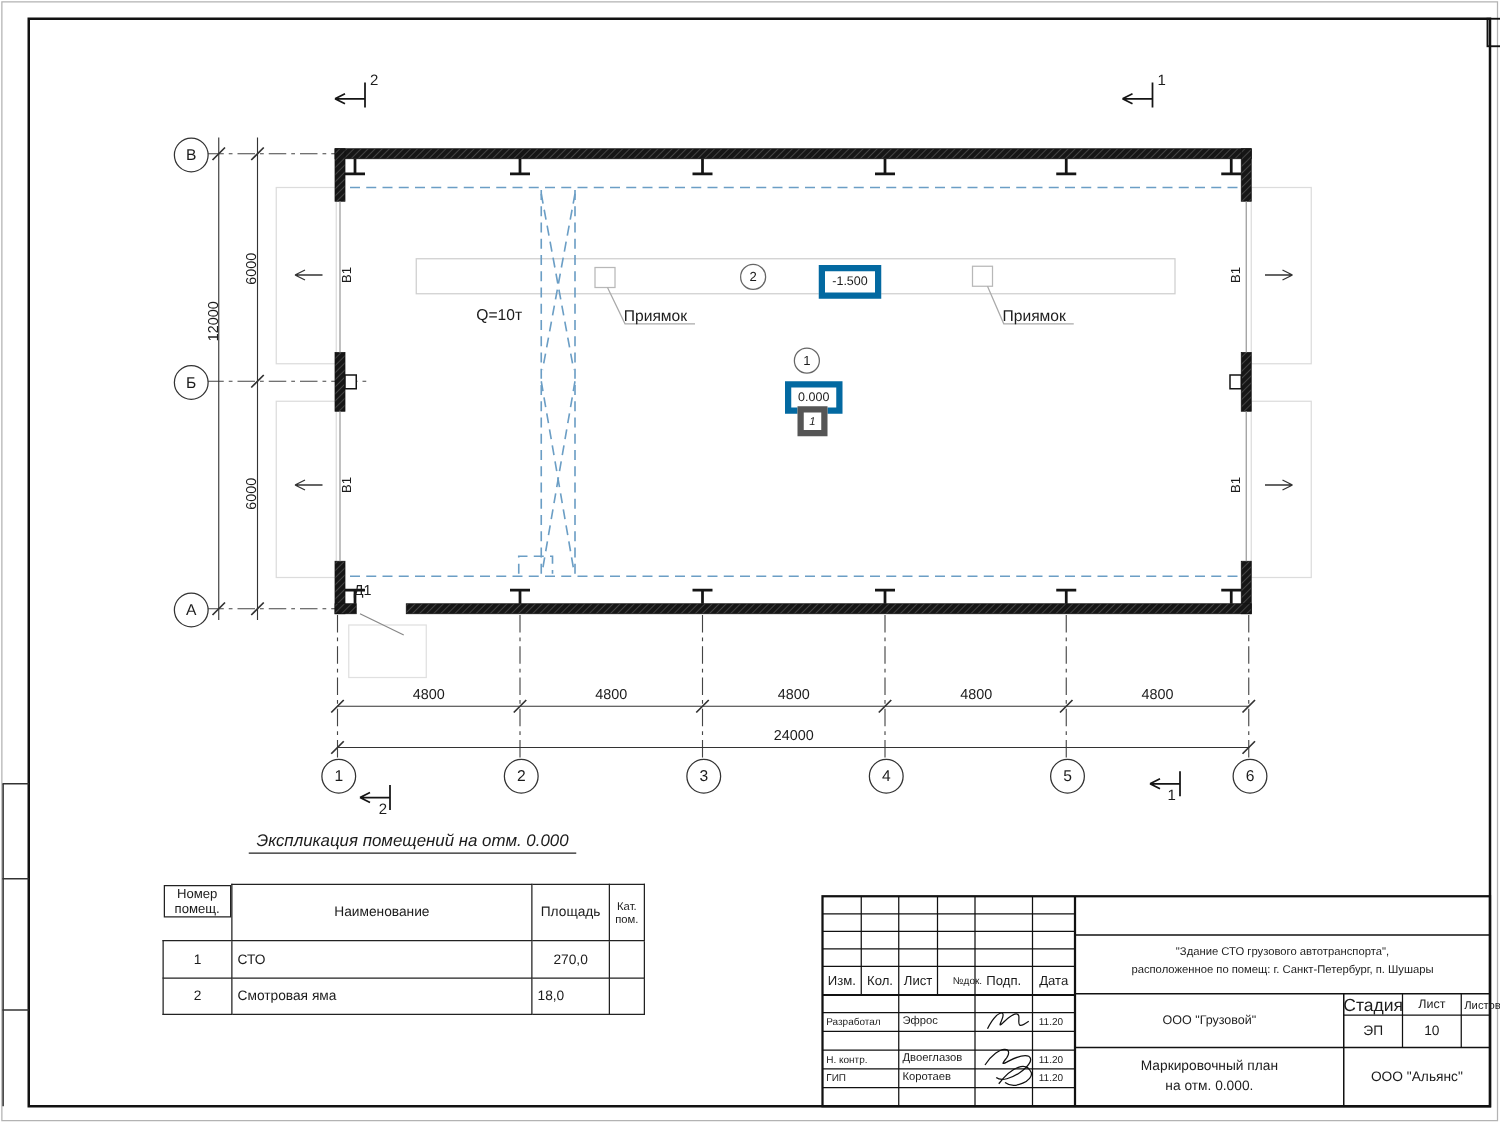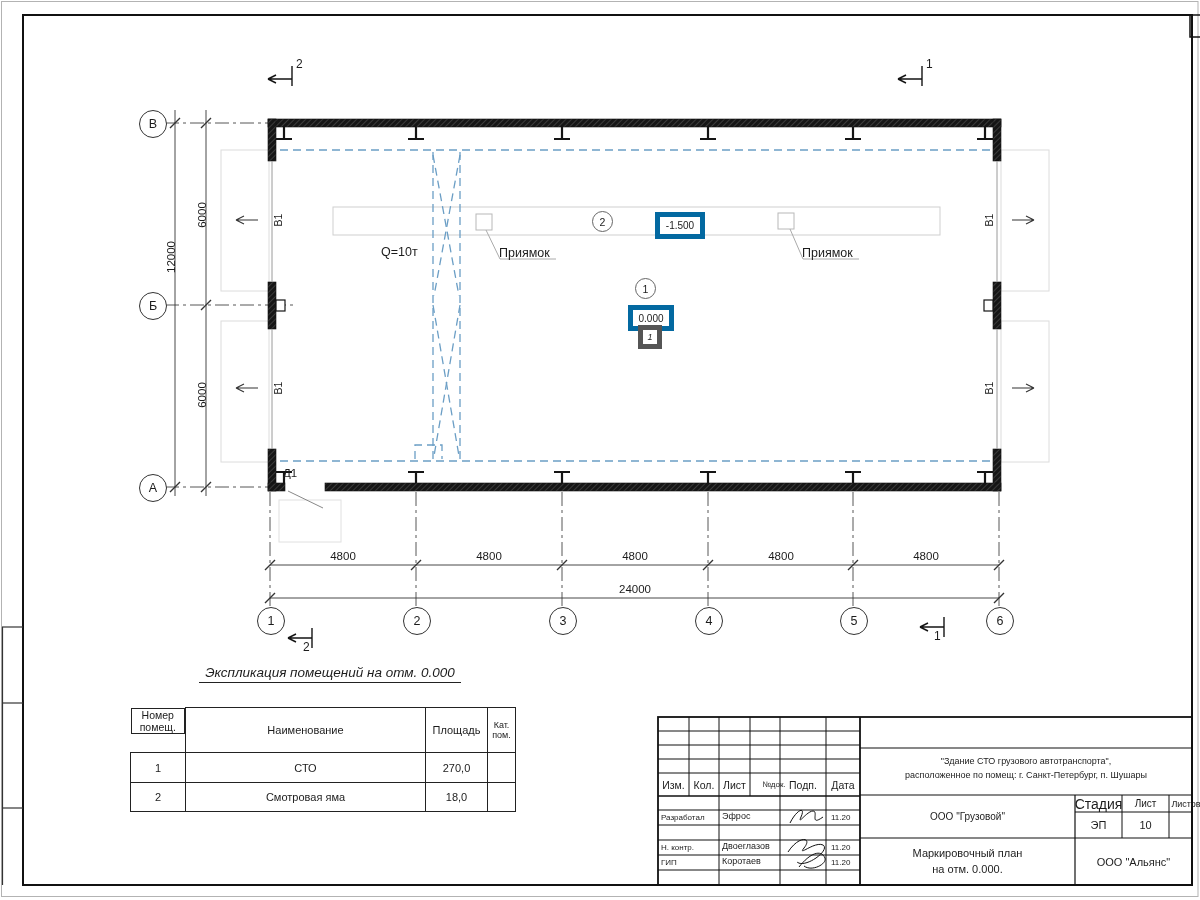--- a/index.html
+++ b/index.html
@@ -12,21 +12,21 @@
   .marker{position:absolute;width:19px;height:19px;border:1px solid #666;border-radius:50%;
           background:#fff;font-size:10.5px;display:flex;align-items:center;justify-content:center;}
   .levbox{position:absolute;border:5px solid #0369a1;background:#fff;font-size:10px;
           display:flex;align-items:center;justify-content:center;}
   .rot{transform:rotate(-90deg);transform-origin:center center;}
   .dimtxt{position:absolute;font-size:11.5px;}
   .lab{position:absolute;font-size:12.5px;}
   .title-it{font-style:italic;border-bottom:1.2px solid #222;padding:0 6px 2px 6px;}
   
   .expl{position:absolute;left:130px;top:707px;border-collapse:collapse;table-layout:fixed;}
-  .expl td{border:1.4px solid #222;font-size:11px;padding:0 4px;background:#fff;text-align:center;}
+  .expl td{border:1.4px solid #222;font-size:11px;padding:0 4px;background:#fff;}
   
   .tb{position:absolute;font-size:10.5px;}
   .small{font-size:8px;}
 </style>
 </head>
 <body>
 
 <div class="sheet">
 
   <svg class="abs" style="left:0;top:0" width="1200" height="900" viewBox="0 0 1200 900">
@@ -252,21 +252,21 @@
     </tr>
     <tr style="height:30px">
       <td style="text-align:center">1</td>
       <td>СТО</td>
       <td style="text-align:center">270,0</td>
       <td></td>
     </tr>
     <tr style="height:29px">
       <td style="text-align:center">2</td>
       <td>Смотровая яма</td>
-      <td style="text-align:center">18,0</td>
+      <td style="text-align:left">18,0</td>
       <td></td>
     </tr>
   </tbody>
     </table>
 
   <div class="tb ctr" style="left:658px;top:774px;width:31px;height:21px">Изм.</div>
   <div class="tb ctr" style="left:689px;top:774px;width:30px;height:21px">Кол.</div>
   <div class="tb ctr" style="left:719px;top:774px;width:31px;height:21px">Лист</div>
   <div class="tb ctr small" style="left:750px;top:774px;width:48px;height:21px">№док.</div>
   <div class="tb ctr" style="left:780px;top:774px;width:46px;height:21px">Подп.</div>

